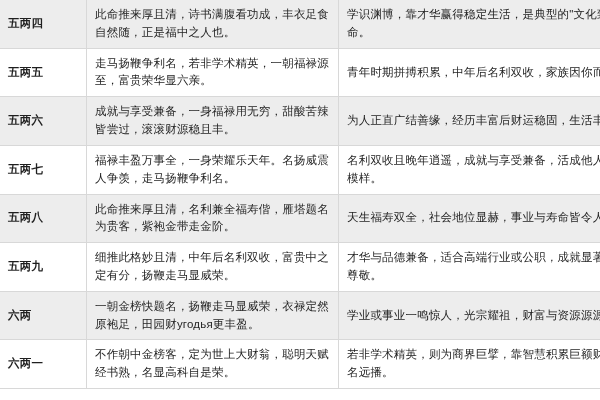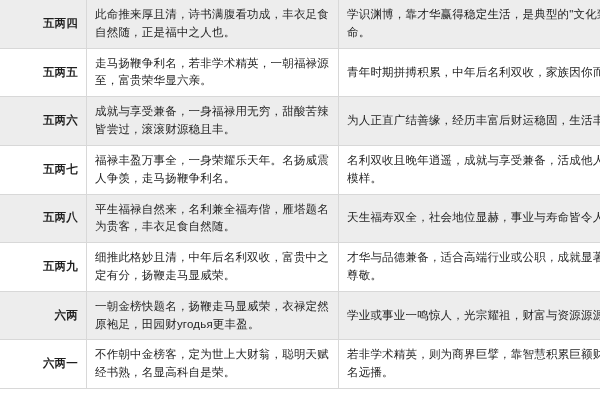--- a/index.html
+++ b/index.html
@@ -33,21 +33,21 @@
     line-height: 1.55;
     color: #1f1f1f;
     letter-spacing: 0.2px;
     border-right: 1px solid #d8d8d8;
   }
   table.fate-table td:last-child {
     border-right: none;
   }
   .col-weight {
     width: 70px;
-    text-align: right;
+    text-align: left;
     font-weight: bold;
     font-size: 12.5px;
     letter-spacing: 1px;
     color: #111111;
   }
   .col-poem {
     width: 235px;
     margin-top: 16px;
   }
   .col-desc {
@@ -81,21 +81,21 @@
         <td class="col-poem">成就与享受兼备，一身福禄用无穷，甜酸苦辣皆尝过，滚滚财源稳且丰。</td>
         <td class="col-desc">为人正直广结善缘，经历丰富后财运稳固，生活丰足。</td>
       </tr>
       <tr class="plain">
         <td class="col-weight">五两七</td>
         <td class="col-poem">福禄丰盈万事全，一身荣耀乐天年。名扬威震人争羡，走马扬鞭争利名。</td>
         <td class="col-desc">名利双收且晚年逍遥，成就与享受兼备，活成他人羡慕的模样。</td>
       </tr>
       <tr class="shaded">
         <td class="col-weight">五两八</td>
-        <td class="col-poem">平生福禄自然来，名利兼全福寿偕，雁塔题名为贵客，丰衣足食自然随。</td>
+        <td class="col-poem">此命推来厚且清，名利兼全福寿偕，雁塔题名为贵客，紫袍金带走金阶。</td>
         <td class="col-desc">天生福寿双全，社会地位显赫，事业与寿命皆令人称赞。</td>
       </tr>
       <tr class="plain">
         <td class="col-weight">五两九</td>
         <td class="col-poem">细推此格妙且清，中年后名利双收，富贵中之定有分，扬鞭走马显威荣。</td>
         <td class="col-desc">才华与品德兼备，适合高端行业或公职，成就显著且受人尊敬。</td>
       </tr>
       <tr class="shaded">
         <td class="col-weight">六两</td>
         <td class="col-poem">一朝金榜快题名，扬鞭走马显威荣，衣禄定然原袍足，田园财угодья更丰盈。</td>

